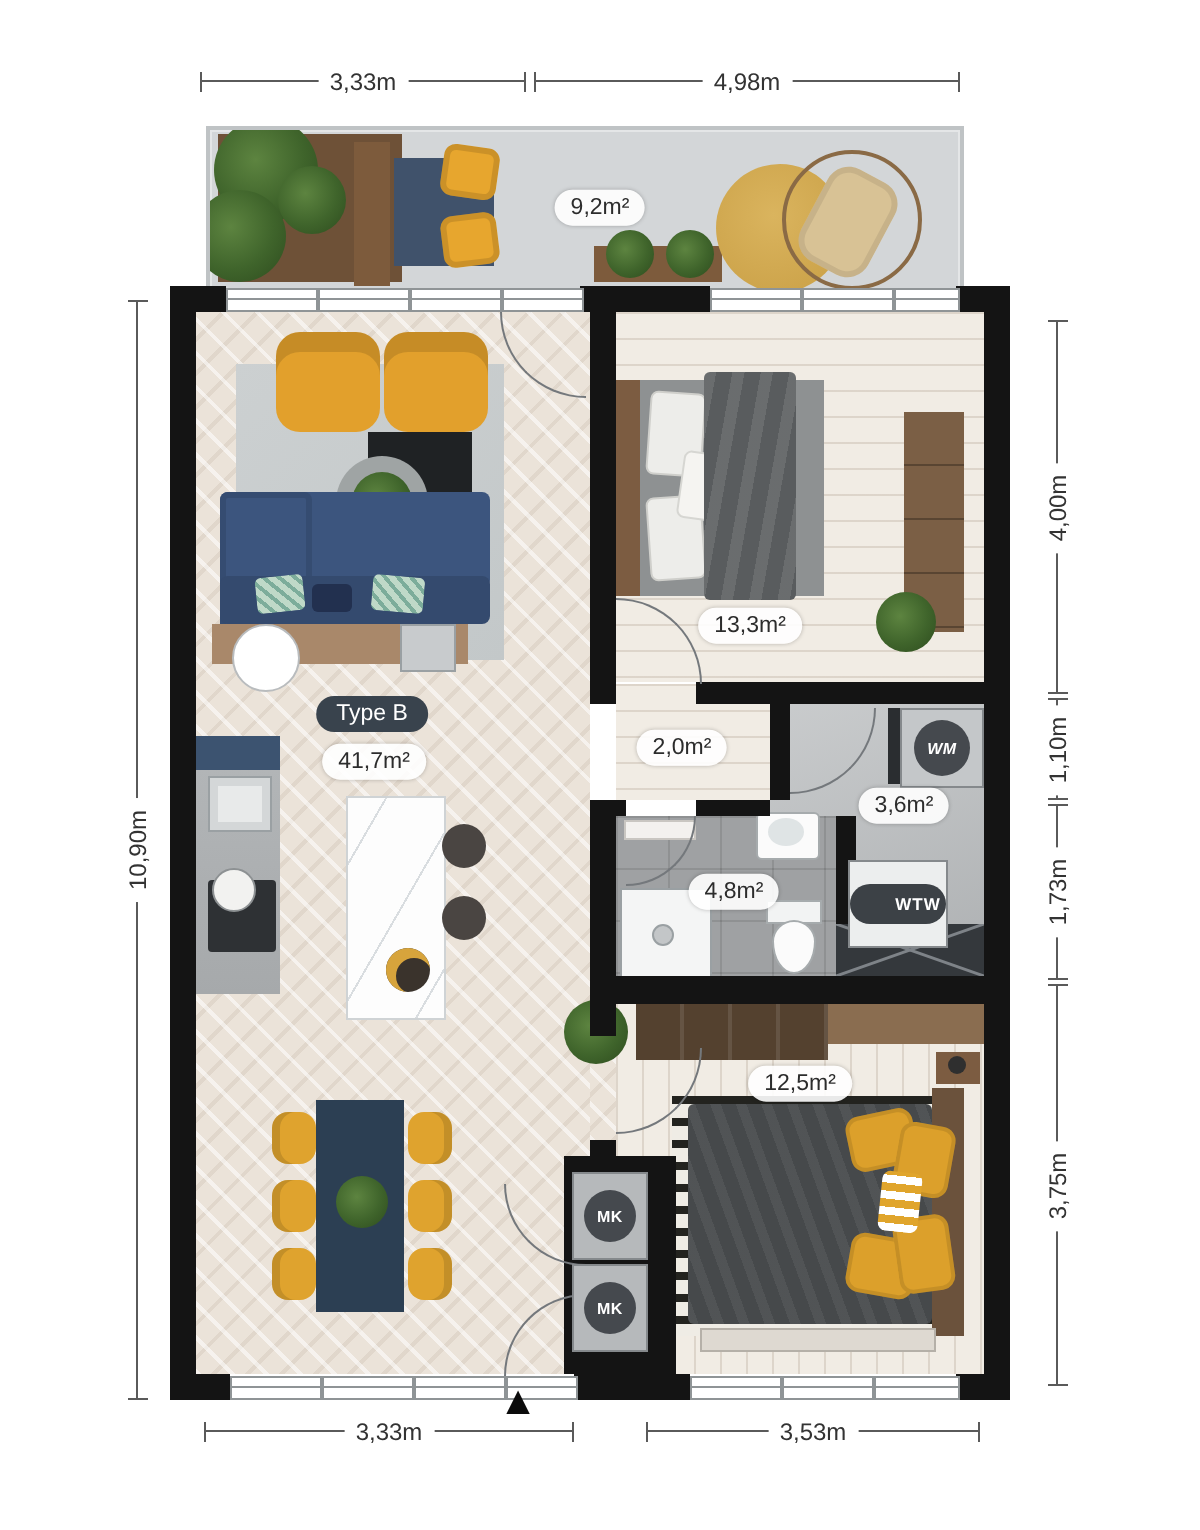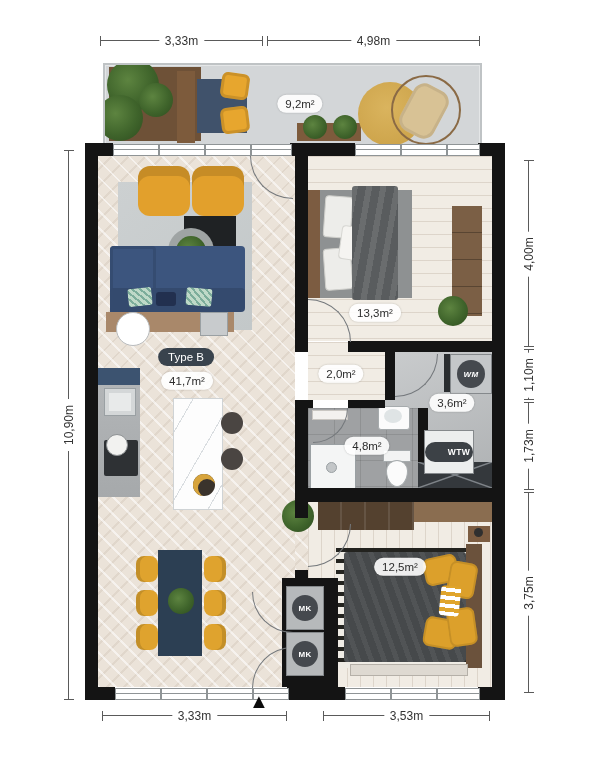--- a/index.html
+++ b/index.html
@@ -214,21 +214,21 @@
       </div>
   </div>
 
   <div class="abs pill" style="left:300px;top:104px;">9,2m²</div>
   <div class="abs pill-dark" style="left:186px;top:357px;">Type B</div>
   <div class="abs pill" style="left:187px;top:381px;">41,7m²</div>
   <div class="abs pill" style="left:375px;top:313px;">13,3m²</div>
   <div class="abs pill" style="left:341px;top:374px;">2,0m²</div>
   <div class="abs pill" style="left:452px;top:403px;">3,6m²</div>
   <div class="abs pill" style="left:367px;top:446px;">4,8m²</div>
-  <div class="abs pill" style="left:400px;top:542px;margin-top:25px;">12,5m²</div>
+  <div class="abs pill" style="left:400px;top:542px;">12,5m²</div>
 
   <div class="abs" style="left:259px;top:701px;transform:translate(-50%,-50%);font-size:20px;color:#0b0b0b;line-height:1;">▲</div>
 
   <div class="abs dim-h" style="left:100px;top:40px;width:163px;">
     <span class="dim-label">3,33m</span>
   </div>
   <div class="abs dim-h" style="left:267px;top:40px;width:213px;">
     <span class="dim-label">4,98m</span>
   </div>
   <div class="abs dim-v" style="left:68px;top:150px;height:550px;">

